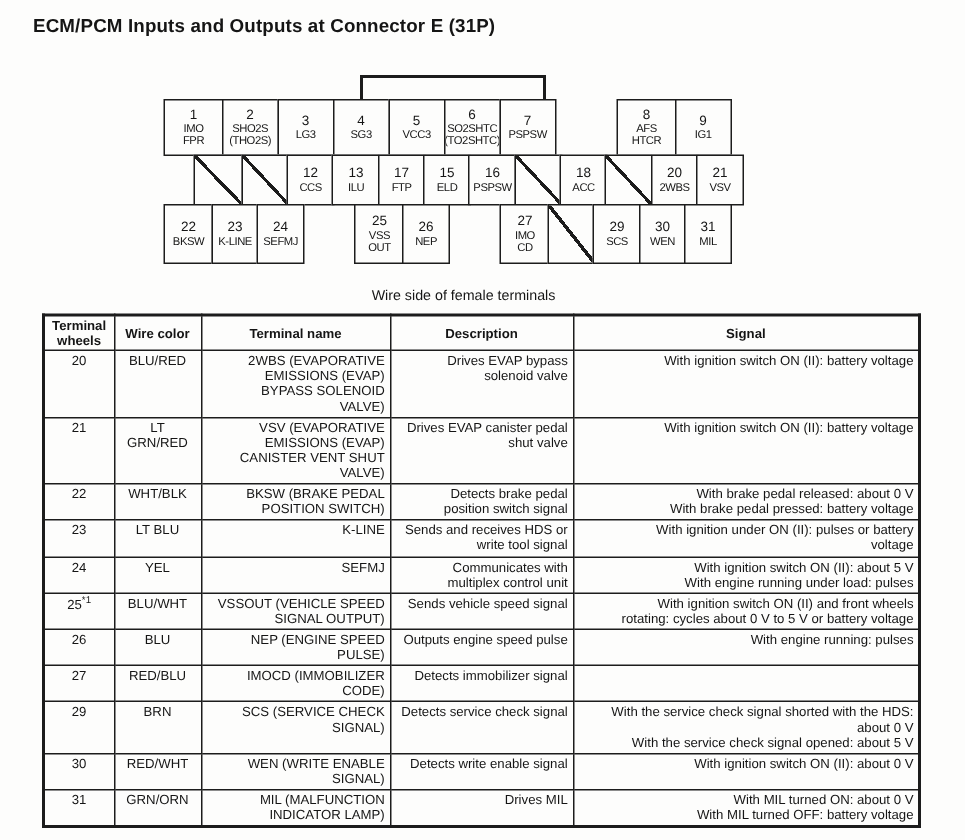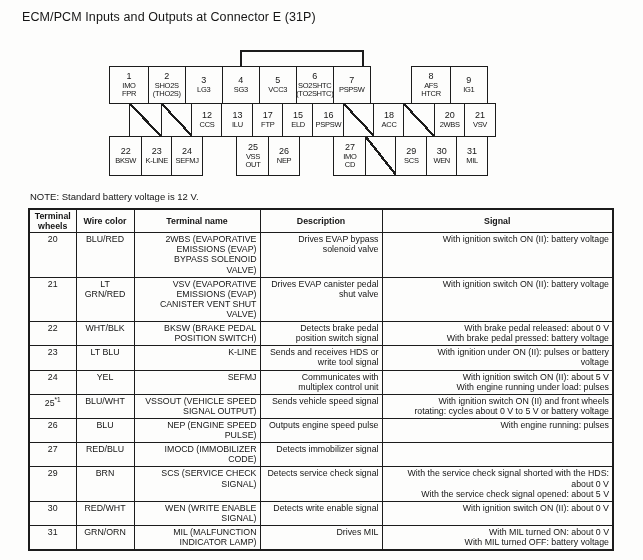--- a/index.html
+++ b/index.html
@@ -6,21 +6,21 @@
   html,body { width: 643px; height: 560px; }
   body {
     background: #fdfdfc;
     color: #151515;
     font-family: "Liberation Sans", "DejaVu Sans", sans-serif;
     overflow: hidden;
   }
   .title {
     margin: 10px 0 0 22px;
     font-size: 12.5px;
-    font-weight: normal;
+    font-weight: bold;
     letter-spacing: 0.1px;
   }
   
   .connector-wrap {
     position: relative;
     margin: 26px 0 0 109px;
     width: 400px;
     padding-top: 16px;
   }
   .conn-tab {
@@ -232,23 +232,23 @@
           <div class="conn-cell pin">
             <div class="pin-num">30</div>
             <div class="pin-label">WEN</div>
           </div>
           <div class="conn-cell pin">
             <div class="pin-num">31</div>
             <div class="pin-label">MIL</div>
           </div>
         </div>
       </div>
+    <div class="conn-caption">Wire side of female terminals</div>
   </div>
 
-  <div class="note">NOTE: Standard battery voltage is 12 V.</div>
 
   <table class="io-table">
     <colgroup>
       <col style="width:47px">
         <col style="width:58px">
         <col style="width:126px">
       <col style="width:122px">
         <col style="width:231px">
     </colgroup>
     <thead>

